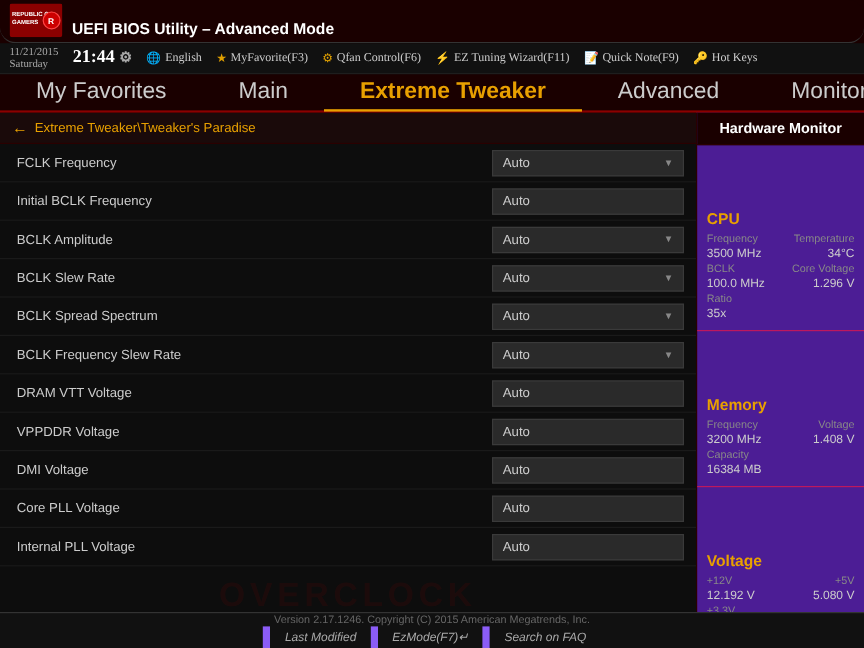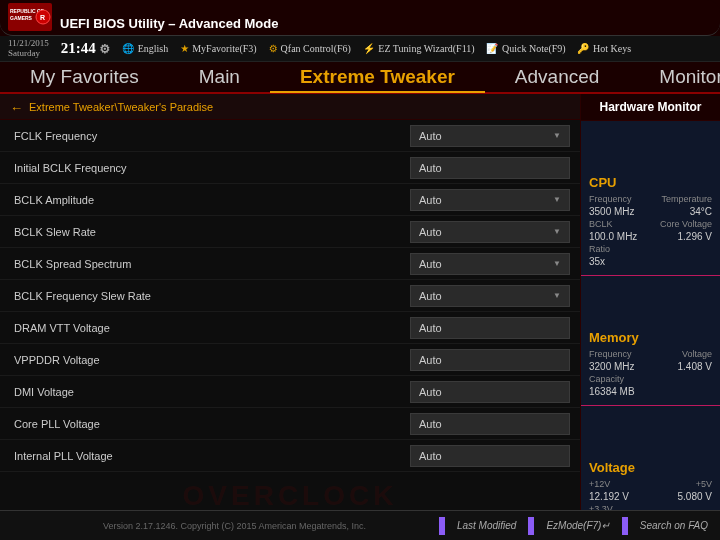--- a/index.html
+++ b/index.html
@@ -148,21 +148,21 @@
     .setting-value.has-arrow::after {
       content: '▼';
       font-size: 8px;
       color: #888;
     }
     .setting-value.no-arrow { justify-content: flex-start; }
 
     
     .right-panel {
       width: 140px;
-      background: #0f172a;
+      background: #4c1d95;
       border-left: 1px solid #2a0000;
       padding: 0;
     }
     .hw-monitor-title {
       background: #1a0000;
       padding: 6px 8px;
       font-size: 12px;
       font-weight: 600;
       color: #fff;
       border-bottom: 1px solid #2a0000;
@@ -195,20 +195,21 @@
     }
 
     
     .footer {
       background: #111;
       height: 30px;
       display: flex;
       align-items: center;
       border-top: 1px solid #333;
       position: relative;
+      flex-direction: column;
     }
     .footer-center {
       text-align: center;
       font-size: 9px;
       color: #666;
       flex: 1;
     }
     .footer-right {
       display: flex;
       gap: 0;

